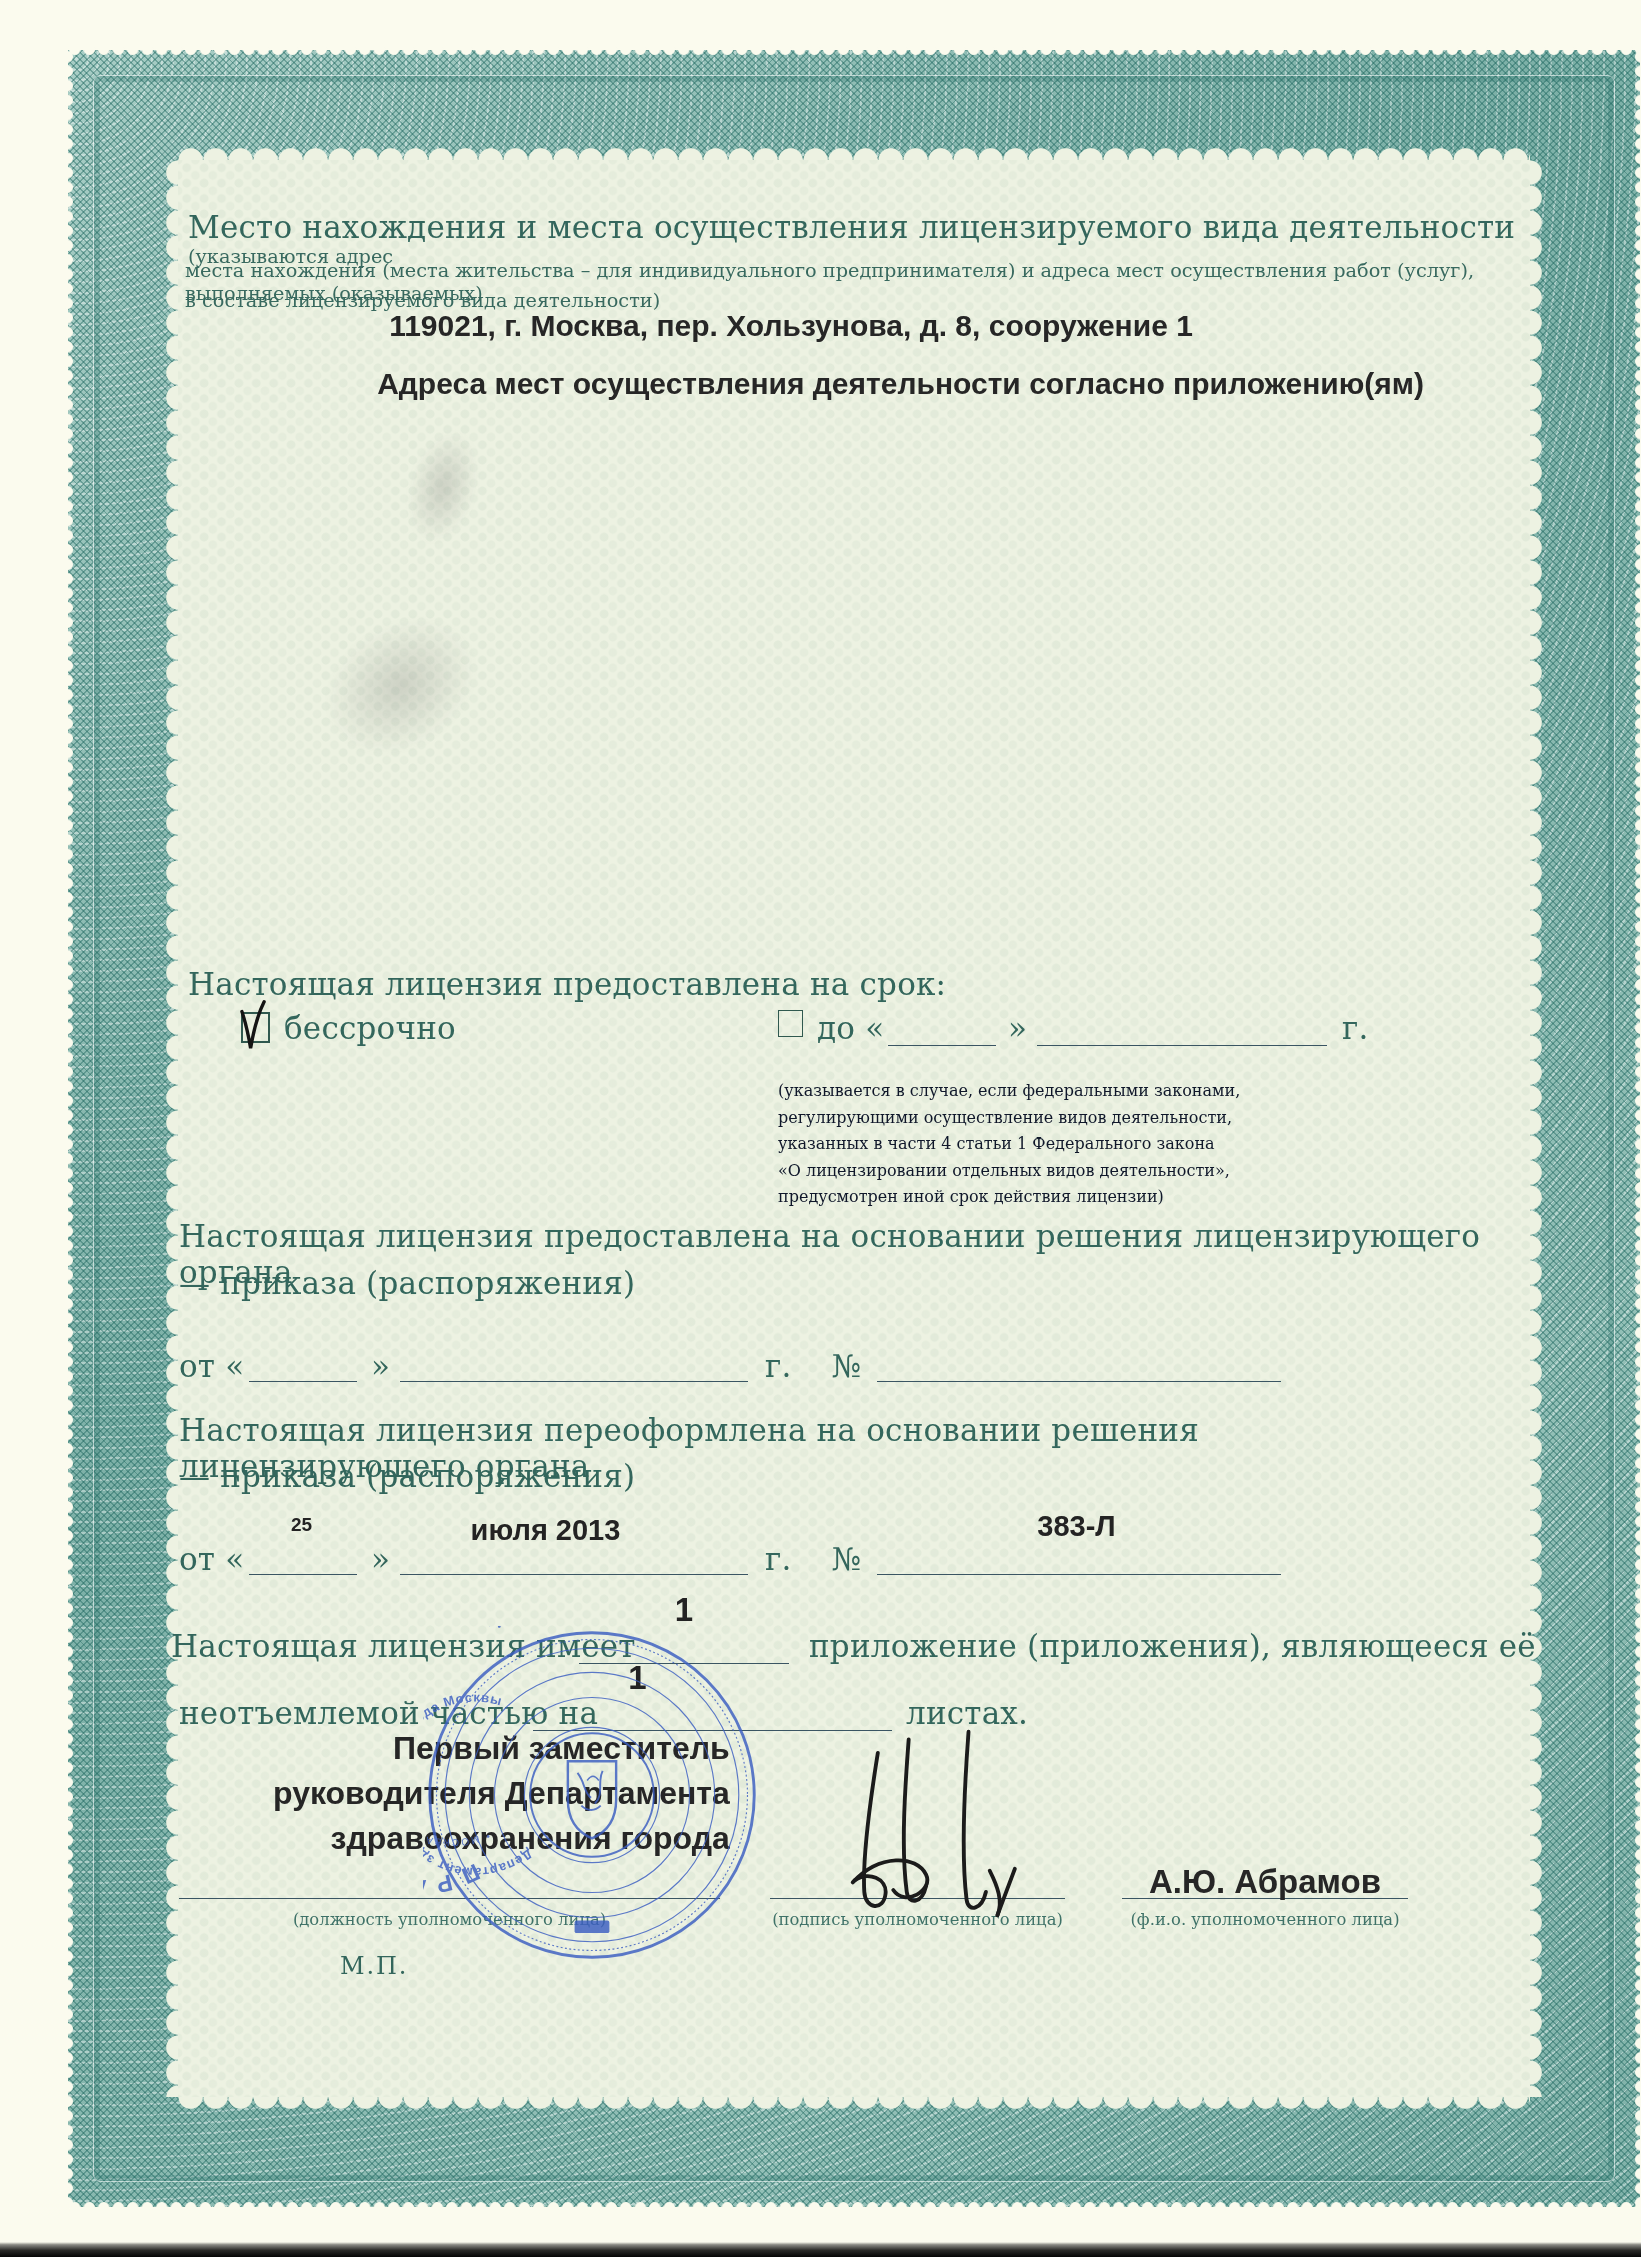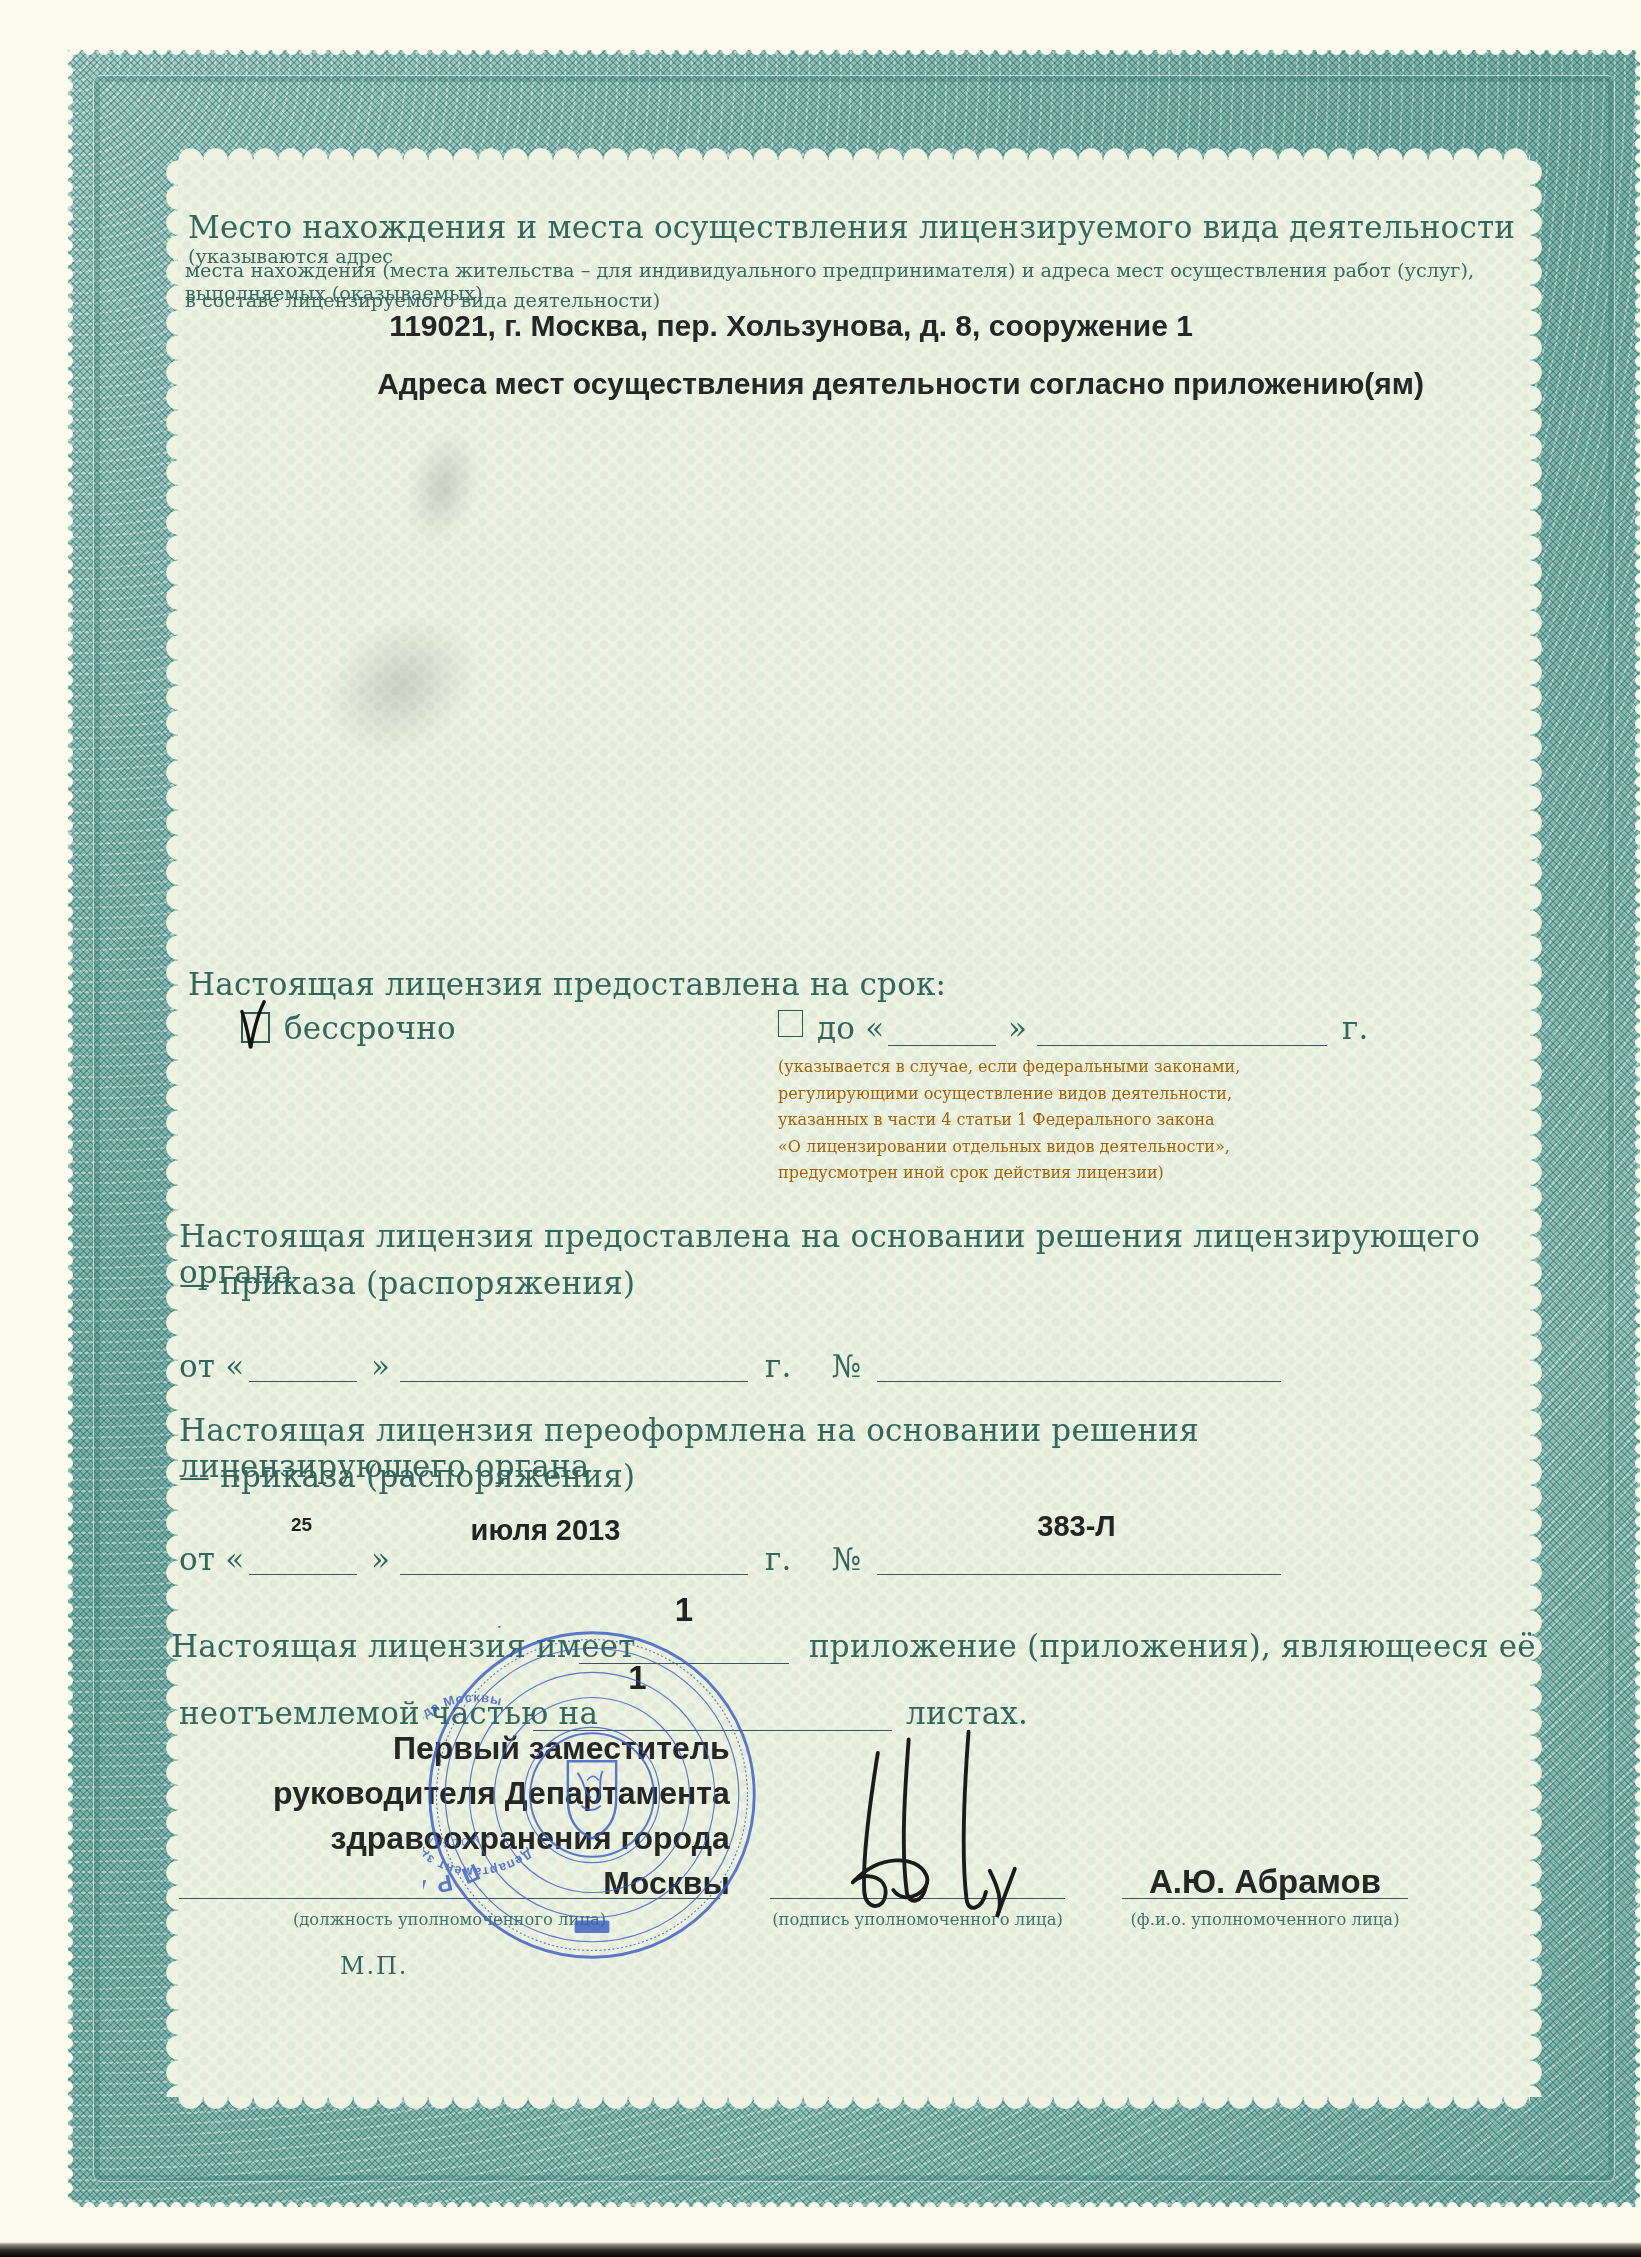--- a/index.html
+++ b/index.html
@@ -27,21 +27,21 @@
   .paper{position:absolute;inset:110px;background:#edf2e2;}
   .paper::before{content:'';position:absolute;inset:0;background:
      radial-gradient(circle,rgba(158,188,166,.14) 3.9px,transparent 4.8px),
      radial-gradient(circle,rgba(158,188,166,.10) 3.9px,transparent 4.8px);
      background-size:17.4px 15.4px,17.4px 15.4px;background-position:0 0,8.7px 7.7px;}
   .scan-strip{position:absolute;left:0;right:0;bottom:0;height:15.4px;background:linear-gradient(#fbfbee,#8a8a84 18%,#2a2a28 55%,#050505);}
   
   .teal{color:#33665c;}
   .big{font-size:31px;letter-spacing:0.2px;}
   .small-note{font-size:19.3px;color:#38695f;}
-  .fine{font-size:16px;color:#a16207;line-height:26.6px;}
+  .fine{font-size:16px;color:#0f172a;line-height:26.6px;margin-top:24px;}
   .caption{font-size:16.4px;color:#3f7268;text-align:center;}
   .bold-black{font-family:"Liberation Sans","DejaVu Sans",sans-serif;font-weight:bold;color:#262626;}
   .abs{position:absolute;}
   .blank{position:absolute;border-bottom:1.9px solid #3a5563;height:0;}
   .cbx{position:absolute;border:2.4px solid #30594f;background:transparent;}
   .hand-val{font-family:"Liberation Sans","DejaVu Sans",sans-serif;font-weight:bold;color:#232323;text-align:center;}
   .smudge{position:absolute;border-radius:50%;filter:blur(2.9px);}
 </style>
 </head>
 <body>
@@ -122,21 +122,20 @@
   <div class="abs teal big" style="left:809px;top:1628px;">приложение (приложения), являющееся её</div>
   <div class="abs teal big" style="left:179px;top:1695px;">неотъемлемой частью на</div>
   <div class="abs hand-val" style="left:541px;top:1659px;width:193px;font-size:33px;">1</div>
   <div class="blank" style="left:533px;top:1730px;width:359px;"></div>
   <div class="abs teal big" style="left:906px;top:1695px;">листах.</div>
 
   <div class="abs bold-black" style="left:273px;top:1726px;font-size:32px;line-height:45px;text-align:right;">
     <div>Первый заместитель</div>
     <div>руководителя Департамента</div>
     <div>здравоохранения города</div>
-    <div>Москвы</div>
   </div>
   <div class="blank" style="left:179px;top:1898px;width:541px;border-bottom-width:1.4px;"></div>
   <div class="blank" style="left:770px;top:1898px;width:295px;border-bottom-width:1.4px;"></div>
   <div class="blank" style="left:1122px;top:1898px;width:286px;border-bottom-width:1.4px;"></div>
   <div class="abs caption" style="left:179px;top:1910px;width:541px;">(должность уполномоченного лица)</div>
   <div class="abs caption" style="left:770px;top:1910px;width:295px;">(подпись уполномоченного лица)</div>
   <div class="abs caption" style="left:1122px;top:1910px;width:286px;">(ф.и.о. уполномоченного лица)</div>
   <div class="abs bold-black" style="left:1122px;top:1863px;width:286px;text-align:center;font-size:33px;">А.Ю. Абрамов</div>
   <div class="abs teal" style="left:340px;top:1952px;font-size:24px;letter-spacing:1.9px;">М.П.</div>
 

